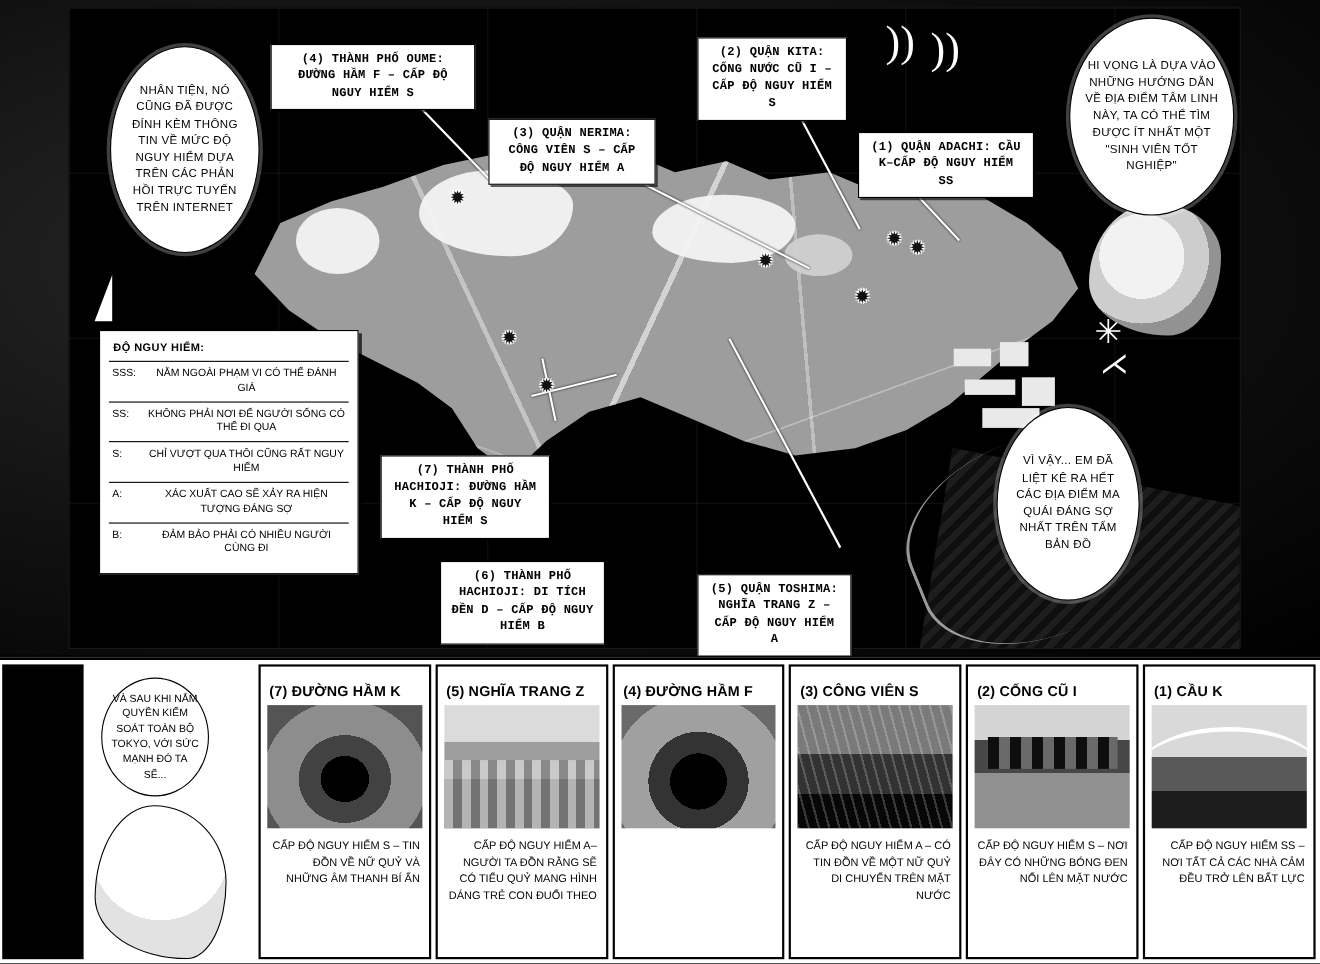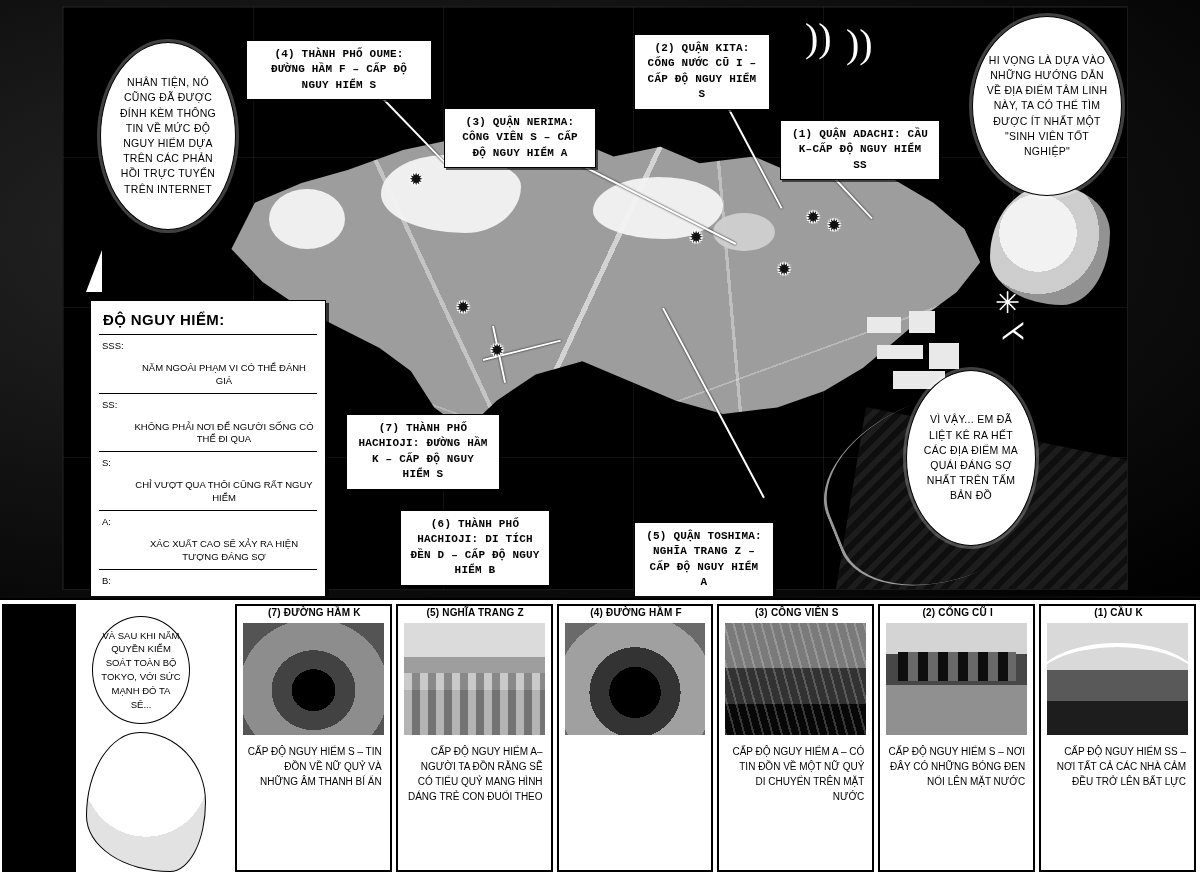--- a/index.html
+++ b/index.html
@@ -191,33 +191,33 @@
   .legend {
     position: absolute;
     left: 90px; top: 300px;
     width: 236px;
     background: #fff;
     border: 1.5px solid #000;
     padding: 8px 8px 10px 8px;
     box-shadow: 3px 3px 0 rgba(0,0,0,.7);
   }
   .legend-title {
-    font-size: 15px; font-weight: 700; text-transform: uppercase;
+    font-size: 10px; font-weight: 700; text-transform: uppercase;
     padding: 2px 4px 6px 4px; letter-spacing: .4px;
   }
   .legend-row {
     display: flex; gap: 6px;
     border-top: 1px solid #000;
     padding: 5px 3px;
     font-size: 9.5px;
     line-height: 1.35;
     text-transform: uppercase;
   }
   .legend-key { min-width: 26px; font-weight: 400; }
-  .legend-val { flex: 1; text-align: center; margin-top: 22px; }
+  .legend-val { flex: 1; text-align: center; }
 
   .legend-pointer {
     position: absolute;
     left: 86px; top: 250px;
     width: 0; height: 0;
     border-left: 16px solid transparent;
     border-bottom: 42px solid #fff;
   }
 
   
@@ -264,26 +264,25 @@
     background: #fff;
     display: flex;
     flex-direction: column;
     overflow: hidden;
   }
   .card.first {
     border: none;
     position: relative;
   }
   .card-title {
-    font-size: 10px;
+    font-size: 13px;
     font-weight: 700;
     text-transform: uppercase;
-    padding: 1px 6px 5px 8px;
+    padding: 15px 6px 5px 8px;
     letter-spacing: .2px;
-    text-align: center;
   }
   .card-photo {
     height: 112px;
     margin: 0 6px;
     background: #2e2e2e;
     position: relative;
     overflow: hidden;
     filter: grayscale(1) contrast(1.15);
   }
   .ph-tunnel {

